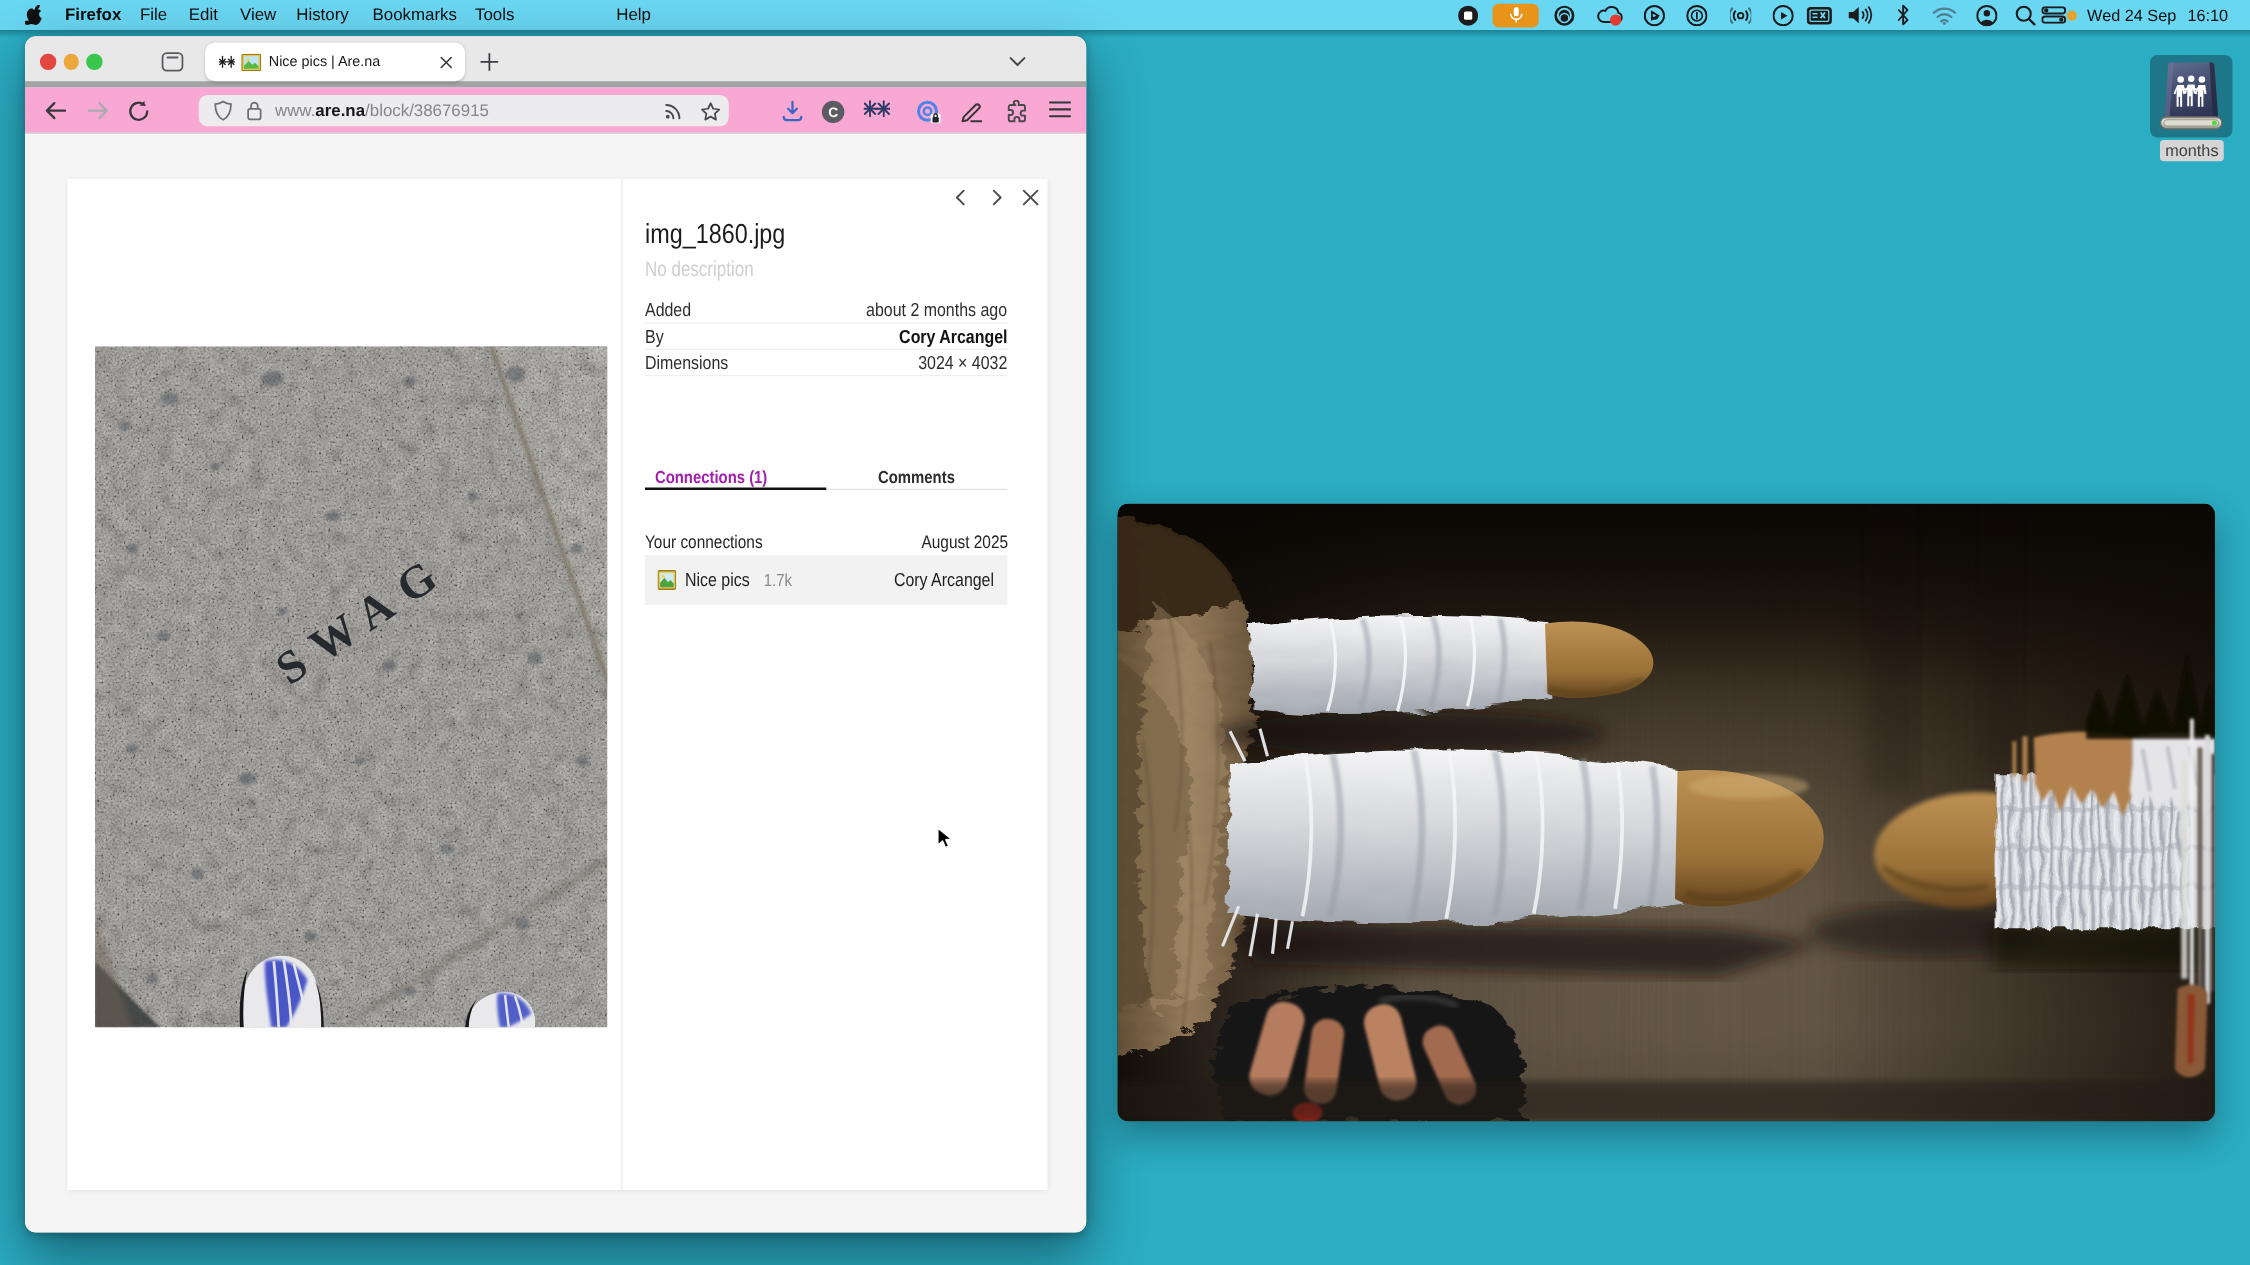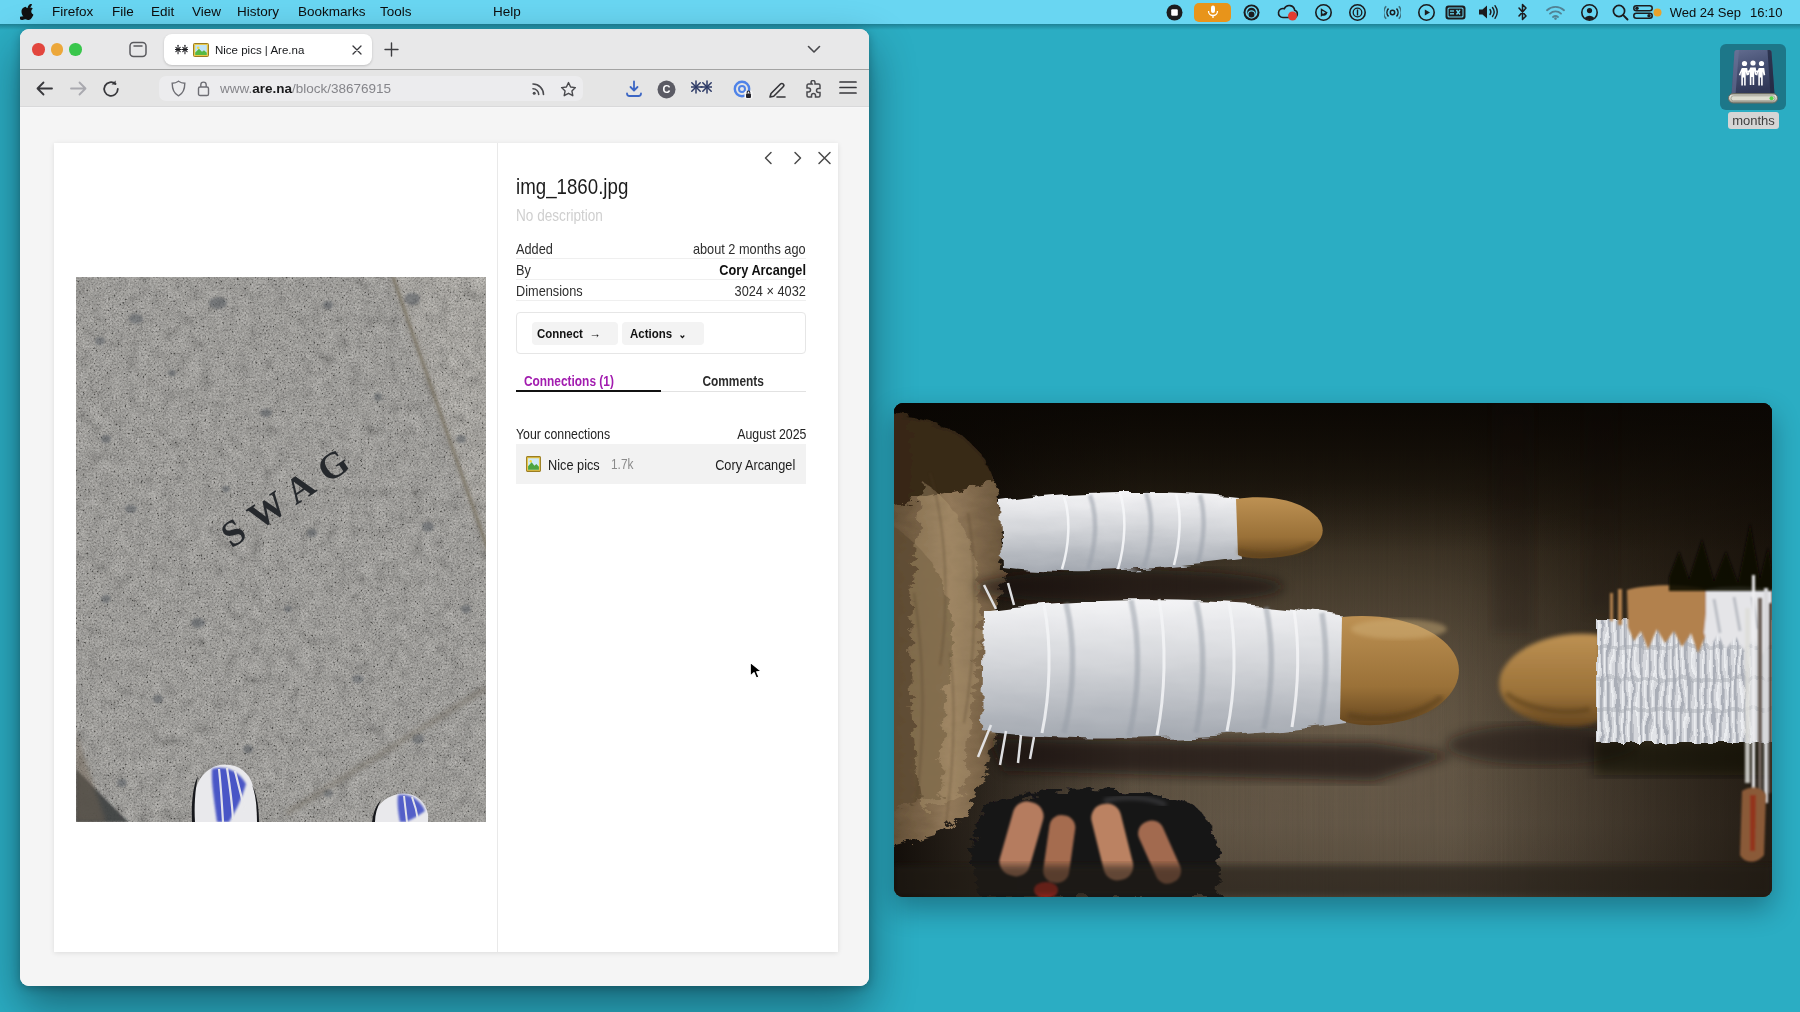--- a/index.html
+++ b/index.html
@@ -6,24 +6,24 @@
 html,body { width:1800px; height:1012px; overflow:hidden; }
 body { background:#2badc3; font-family:"Liberation Sans", sans-serif; position:relative; }
 
 
 #menubar { position:absolute; left:0; top:0; width:1800px; height:24px; background:#69d6f2; color:#0d0d0d; font-size:13.5px; }
 #menubar span.mi { position:absolute; top:4px; }
 #menubar .right { position:absolute; right:0; top:0; height:24px; display:flex; align-items:center; }
 
 
 #fwin { position:absolute; left:20px; top:29px; width:849px; height:957px; border-radius:9px; background:#f7f7f8; box-shadow:0 20px 45px rgba(0,10,20,0.45), 0 2px 8px rgba(0,0,0,0.25); overflow:hidden; }
-#tabbar { position:absolute; left:0; top:0; width:100%; height:41px; background:#e8e8e9; border-bottom:1px solid #a3a3a3; }
+#tabbar { position:absolute; left:0; top:0; width:100%; height:41px; background:#e8e8e9; border-bottom:5px solid #a3a3a3; }
 .tl { position:absolute; width:12.5px; height:12.5px; border-radius:50%; }
 #tab1 { position:absolute; left:144px; top:5px; width:208px; height:31px; background:#fff; border-radius:8px; box-shadow:0 1px 2.5px rgba(0,0,0,0.18); display:flex; align-items:center; font-size:12px; color:#16181b; }
-#navbar { position:absolute; left:0; top:41px; width:100%; height:37px; background:#e5e5e5; border-bottom:1px solid #d9d9da; }
+#navbar { position:absolute; left:0; top:41px; width:100%; height:37px; background:#f9a8d4; border-bottom:1px solid #d9d9da; }
 #urlfield { position:absolute; left:139px; top:5.5px; width:424px; height:25px; background:#ececee; border-radius:7px; display:flex; align-items:center; font-size:13.5px; color:#85858a; }
 .nic { position:absolute; top:9.5px; }
 
 
 #content { position:absolute; left:0; top:79px; width:100%; height:878px; background:#f5f5f5; }
 #modal { position:absolute; left:34px; top:35px; width:784px; height:809px; background:#ffffff; box-shadow:0 1px 5px rgba(0,0,0,0.10); }
 #vsep { position:absolute; left:443px; top:0; width:1px; height:809px; background:#e9e9e9; }
 
 
 #panel { position:absolute; left:462px; top:0; width:290px; height:100%; font-size:15px; color:#222; }
@@ -44,21 +44,21 @@
 #cursor { position:absolute; left:749px; top:661px; }
 </style>
 </head>
 <body>
 
 <div id="menubar">
   <svg style="position:absolute;left:20px;top:4px;" width="15" height="17" viewBox="0 0 15 17">
       <path d="M10.6 4.2c.9-1 1.4-2.3 1.3-3.7-1.2.1-2.6.9-3.4 1.9-.8.9-1.4 2.3-1.2 3.6 1.3.1 2.5-.7 3.3-1.8zm2.9 8.6c-.5 1.1-.8 1.6-1.4 2.6-.9 1.4-2.2 3.1-3.8 3.1-1.4 0-1.8-.9-3.7-.9s-2.3.9-3.7.9C-.7 18.5-2 16.7-2.9 15.3z" fill="#111" transform="translate(1,-1) scale(0.92)"></path>
       <path d="M7.4 5.9c-1.9 0-3.9 1.1-4.9 2.9-1.5 2.6-.4 6.5 1.1 8.6.7 1 1.6 2.2 2.8 2.1 1.1 0 1.5-.7 3-.7s1.8.7 3 .7c1.2 0 2-1.1 2.7-2.1.5-.8.7-1.2 1.1-2.1-2.9-1.1-3.4-5.2-.5-6.8-.9-1.1-2.1-1.7-3.3-1.7-1.3 0-2 .7-3 .7-.7 0-1.3-.6-2-.6z" fill="#111" transform="translate(0,-2.2) scale(0.82)"></path>
     </svg>
-  <span class="mi" style="left:52px; font-weight:normal;">Firefox</span>
+  <span class="mi" style="left:52px; font-weight:bold;">Firefox</span>
   <span class="mi" style="left:112px;">File</span>
   <span class="mi" style="left:151px;">Edit</span>
   <span class="mi" style="left:192px;">View</span>
   <span class="mi" style="left:237px;">History</span>
   <span class="mi" style="left:298px;">Bookmarks</span>
   <span class="mi" style="left:380px;">Tools</span>
   <span class="mi" style="left:429px;margin-top:36px;">Window</span>
   <span class="mi" style="left:493px;">Help</span>
   <div style="position:absolute; left:0; top:24px; width:1800px; height:6px; background:linear-gradient(rgba(8,60,75,0.38), rgba(8,60,75,0)); "></div>
   <div class="right" id="statusicons">
@@ -373,24 +373,20 @@
             </div>
           <div class="prow">
               <span class="sx">By</span>
               <span class="sxr" style="font-weight:bold; color:#111;">Cory Arcangel</span>
             </div>
           <div class="prow">
               <span class="sx">Dimensions</span>
               <span class="sxr">3024 × 4032</span>
             </div>
         </div>
-        <div style="position:absolute; left:0; top:169px; width:290px; height:42px; border:1px solid #e6e6e6; border-radius:4px;">
-          <div style="position:absolute; left:15px; top:9px; width:86px; height:23px; background:#f3f3f3; border-radius:4px; font-weight:bold; font-size:13.5px; color:#111; line-height:23px; text-align:center;"><span class="sx">Connect&nbsp; →</span></div>
-          <div style="position:absolute; left:105px; top:9px; width:82px; height:23px; background:#f3f3f3; border-radius:4px; font-weight:bold; font-size:13.5px; color:#111; line-height:23px; text-align:center;"><span class="sx">Actions&nbsp; <span style="font-size:11px;">⌄</span></span></div>
-        </div>
         <div style="position:absolute; left:0; top:230px; width:145px; text-align:left; font-weight:bold; font-size:14px; color:#a21caf;"><span class="sx" style="transform-origin:50% 50%;">Connections (1)</span></div>
         <div style="position:absolute; left:145px; top:230px; width:145px; text-align:center; font-weight:bold; font-size:14px; color:#2c2c2c;"><span class="sx" style="transform-origin:50% 50%;">Comments</span></div>
         <div style="position:absolute; left:0; top:248px; width:290px; height:1px; background:#e2e2e2;"></div>
         <div style="position:absolute; left:0; top:247px; width:145px; height:2px; background:#111;"></div>
         <div style="position:absolute; left:0; top:283px; width:290px; display:flex; justify-content:space-between; font-size:14.5px; color:#232323;">
             <span class="sx">Your connections</span>
             <span class="sxr">August 2025</span>
           </div>
         <div style="position:absolute; left:0; top:301px; width:290px; height:40px; background:#f2f2f2; display:flex; align-items:center; font-size:15px; color:#1d1d1d;">
           <svg style="margin-left:10px;" width="15" height="16" viewBox="0 0 16 14" preserveAspectRatio="none">

